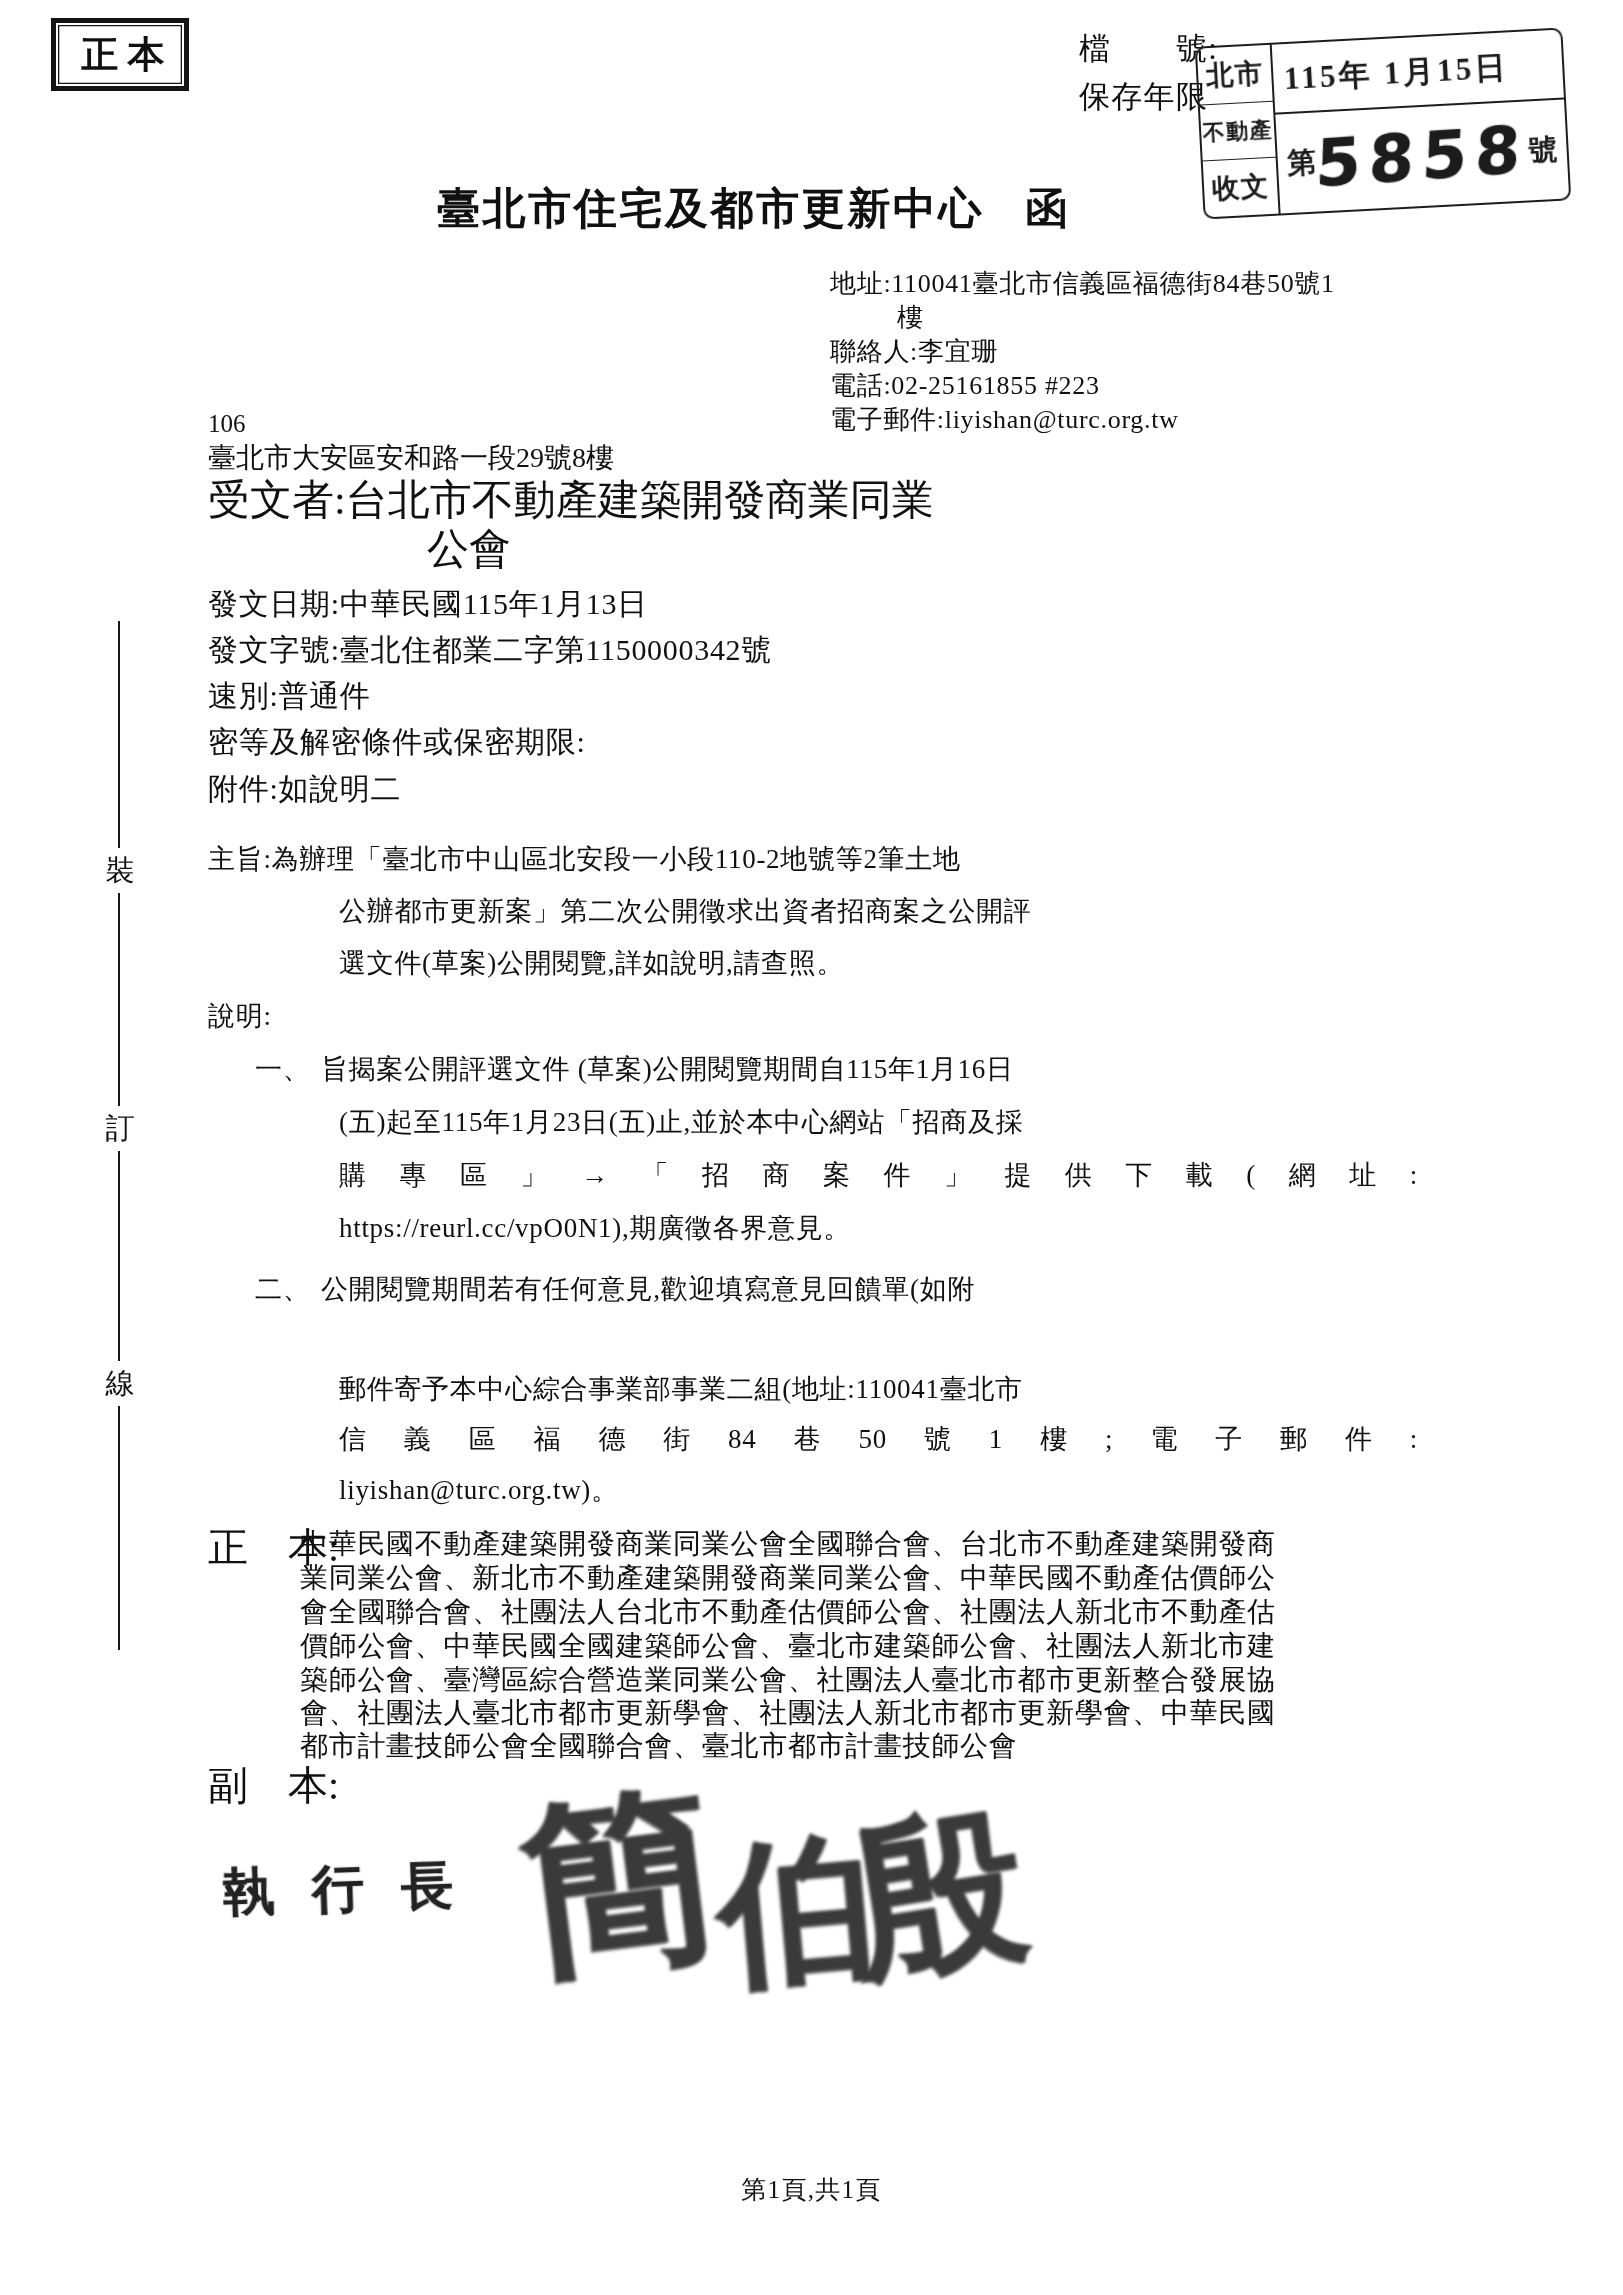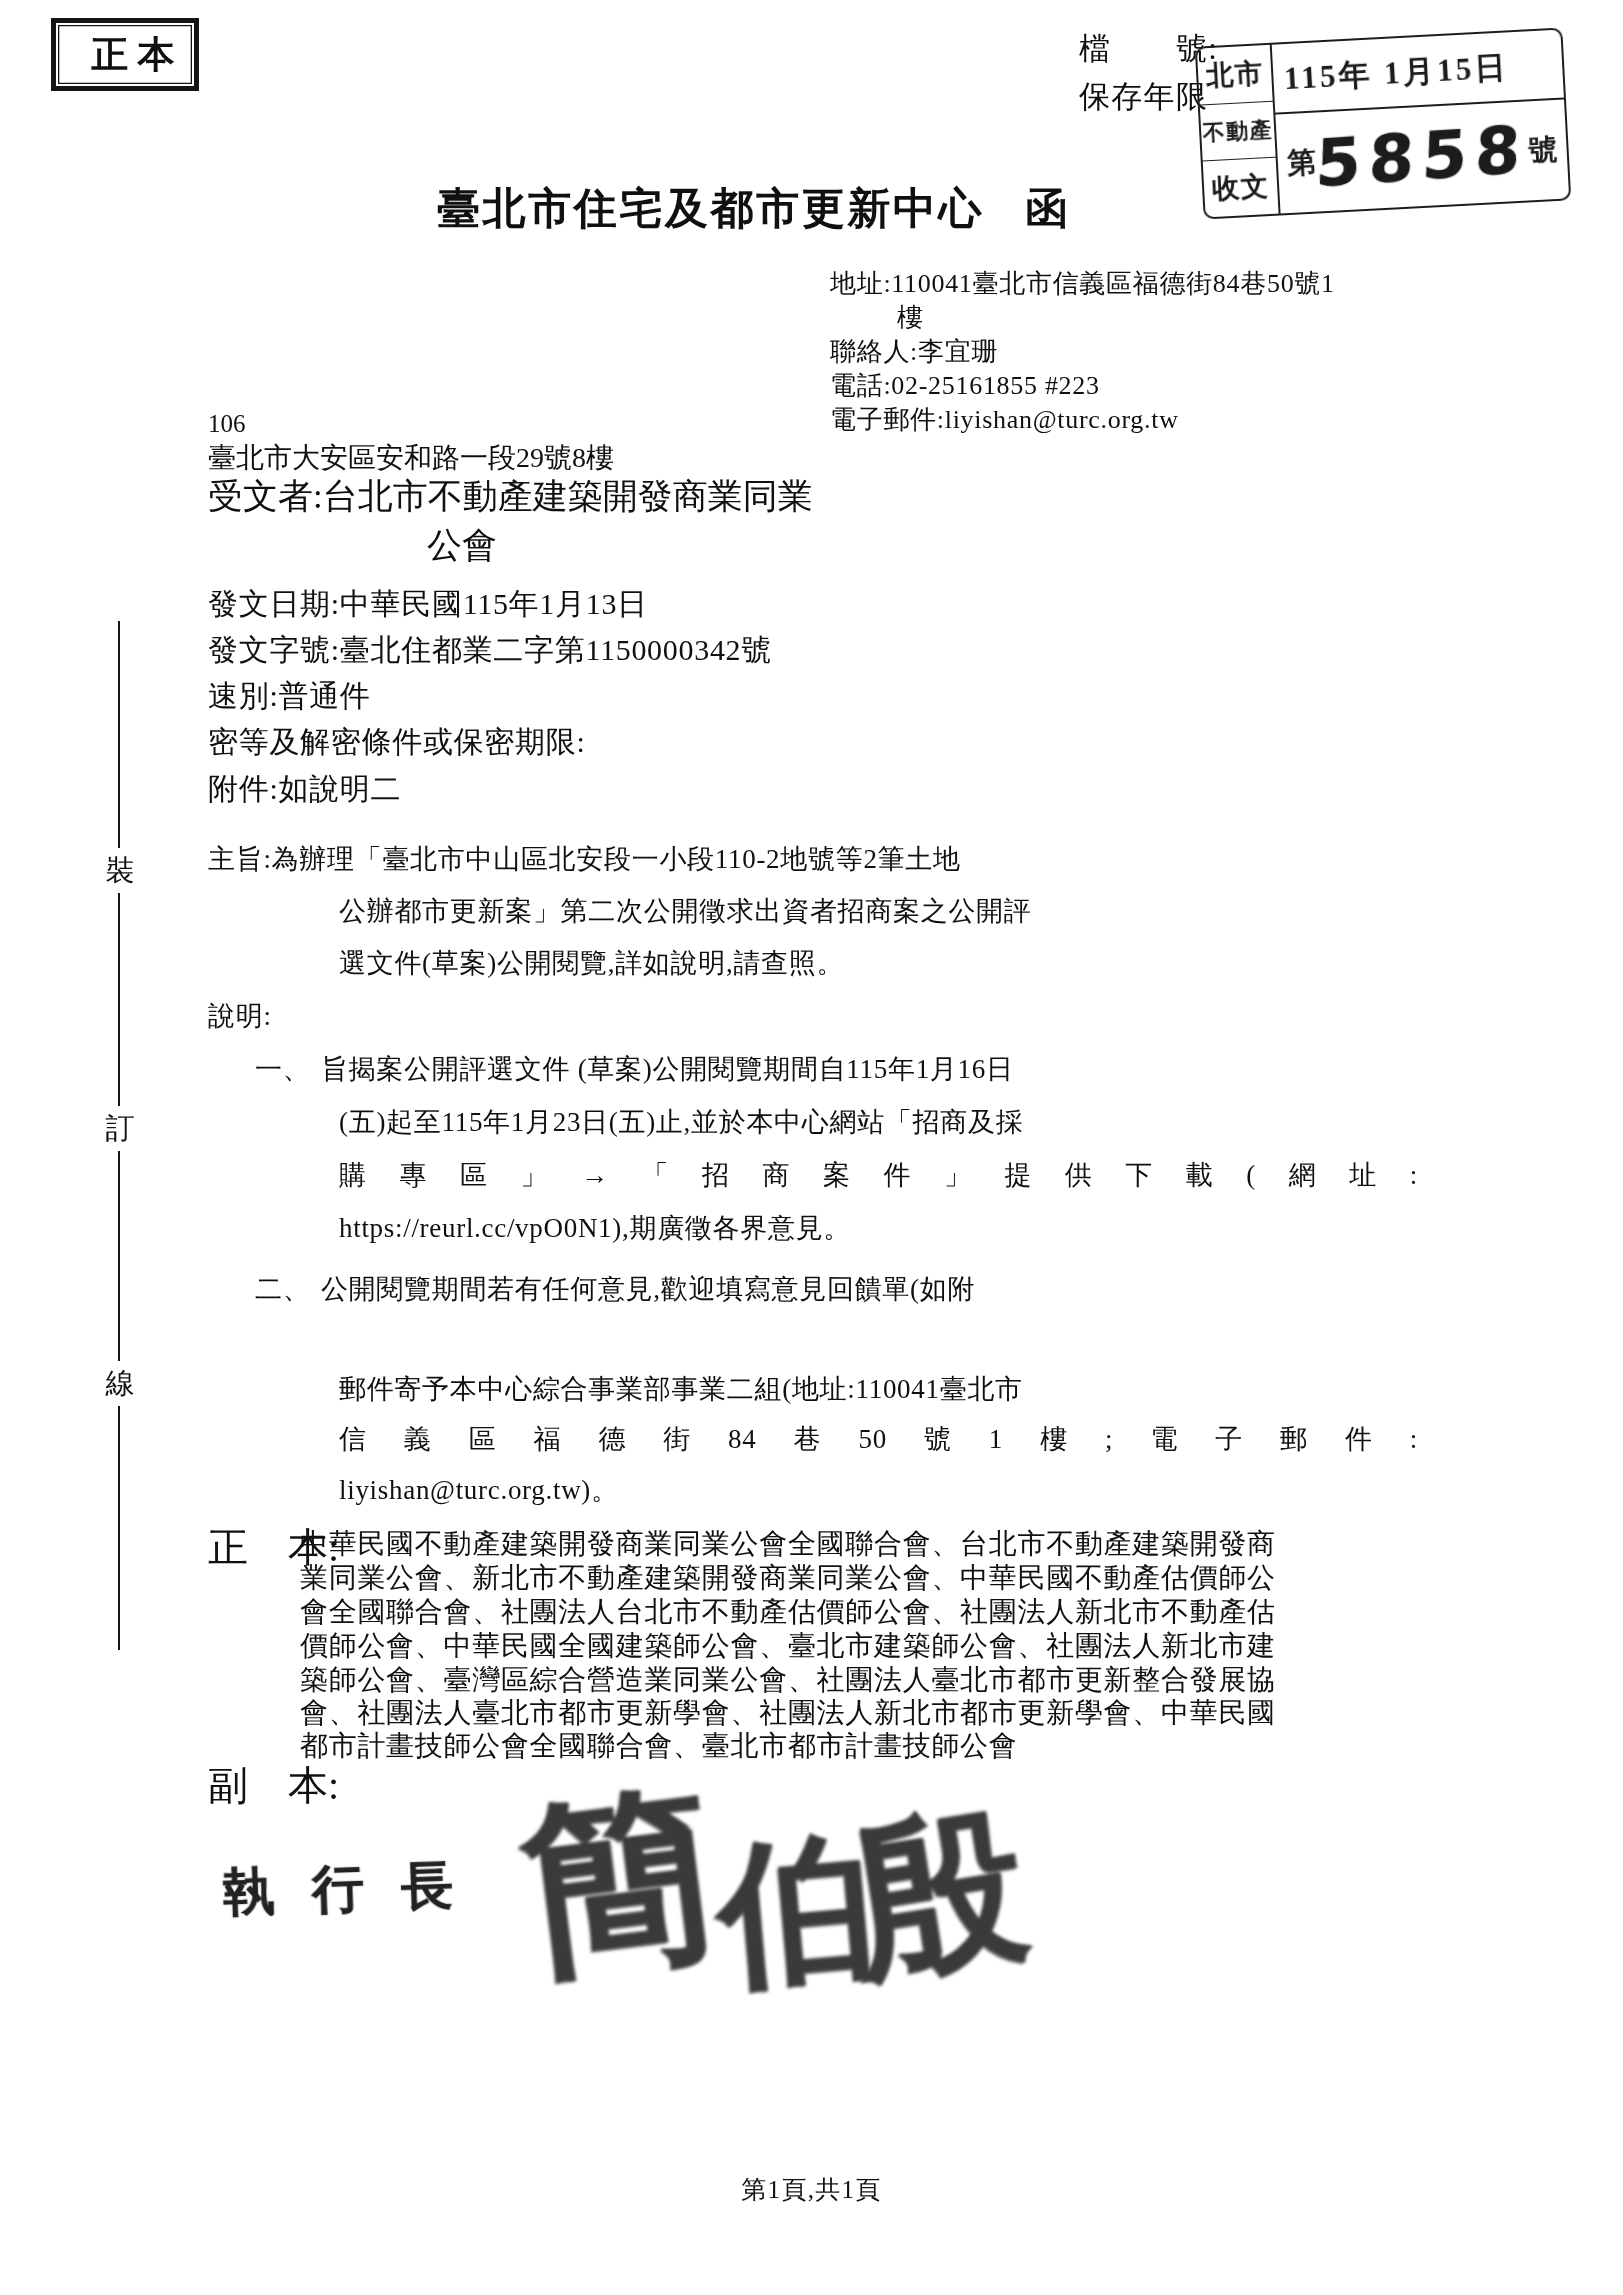--- a/index.html
+++ b/index.html
@@ -3,21 +3,21 @@
 <meta charset="utf-8">
 <title>official-letter</title>
 <style>
   html,body{margin:0;padding:0;background:#ffffff;}
   .page{position:relative;width:1623px;height:2295px;background:#ffffff;overflow:hidden;
         font-family:"Liberation Serif","DejaVu Serif",serif;color:#101010;}
   .abs{position:absolute;line-height:1;white-space:nowrap;}
 
   
   .copy-box{border:5.2px solid #141414;display:flex;align-items:center;justify-content:center;
-            font-size:37px;font-weight:600;letter-spacing:9.2px;padding-left:25px;
+            font-size:37px;font-weight:600;letter-spacing:9.2px;padding-left:15px;
             box-shadow:inset 0 0 0 2px #ffffff, inset 0 0 0 3.3px #141414;}
 
   
   .hdr-lbl{font-size:31px;letter-spacing:1.3px;}
 
   
   .stamp{border:2.6px solid #1c1c1c;border-radius:10.5px;transform:rotate(-3deg);
          display:flex;color:#1c1c1c;font-weight:700;filter:blur(0.3px);z-index:5;}
   .stamp-left{width:76px;border-right:2px solid #1c1c1c;display:flex;flex-direction:column;}
   .su{flex:1;display:flex;align-items:center;justify-content:center;font-size:27.5px;letter-spacing:1.3px;}
@@ -31,21 +31,21 @@
           transform:skewX(-6deg) rotate(-1deg);font-family:"DejaVu Sans",sans-serif;
           text-shadow:0 0 1.3px #222;}
 
   
   .title{font-size:43px;font-weight:600;letter-spacing:2.6px;}
   .doc-type{margin-left:41px;}
 
   .sender{font-size:26px;letter-spacing:0.7px;}
   .meta{font-size:30px;letter-spacing:0.7px;}
   .body-line{font-size:27px;letter-spacing:0.7px;}
-  .recip{font-size:35px;}
+  .recip{font-size:42px;}
   .list-lbl{font-size:40px;}
   .list-line{font-size:28px;letter-spacing:0.7px;text-align:center;}
   .item-label{margin-right:10.5px;}
   .spread{white-space:normal;text-align:justify;text-align-last:justify;}
 
   
   .bind-line{left:118px;top:621px;width:2px;height:1029px;background:#161616;}
   .bind-ch{left:97px;width:46px;text-align:center;font-size:29px;background:#ffffff;padding:7.9px 0;}
 
   

